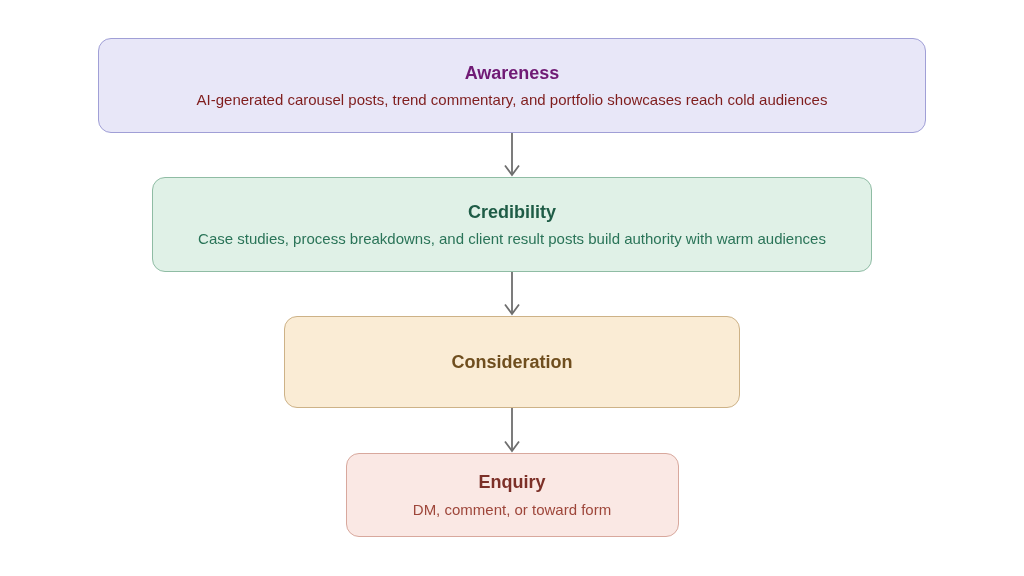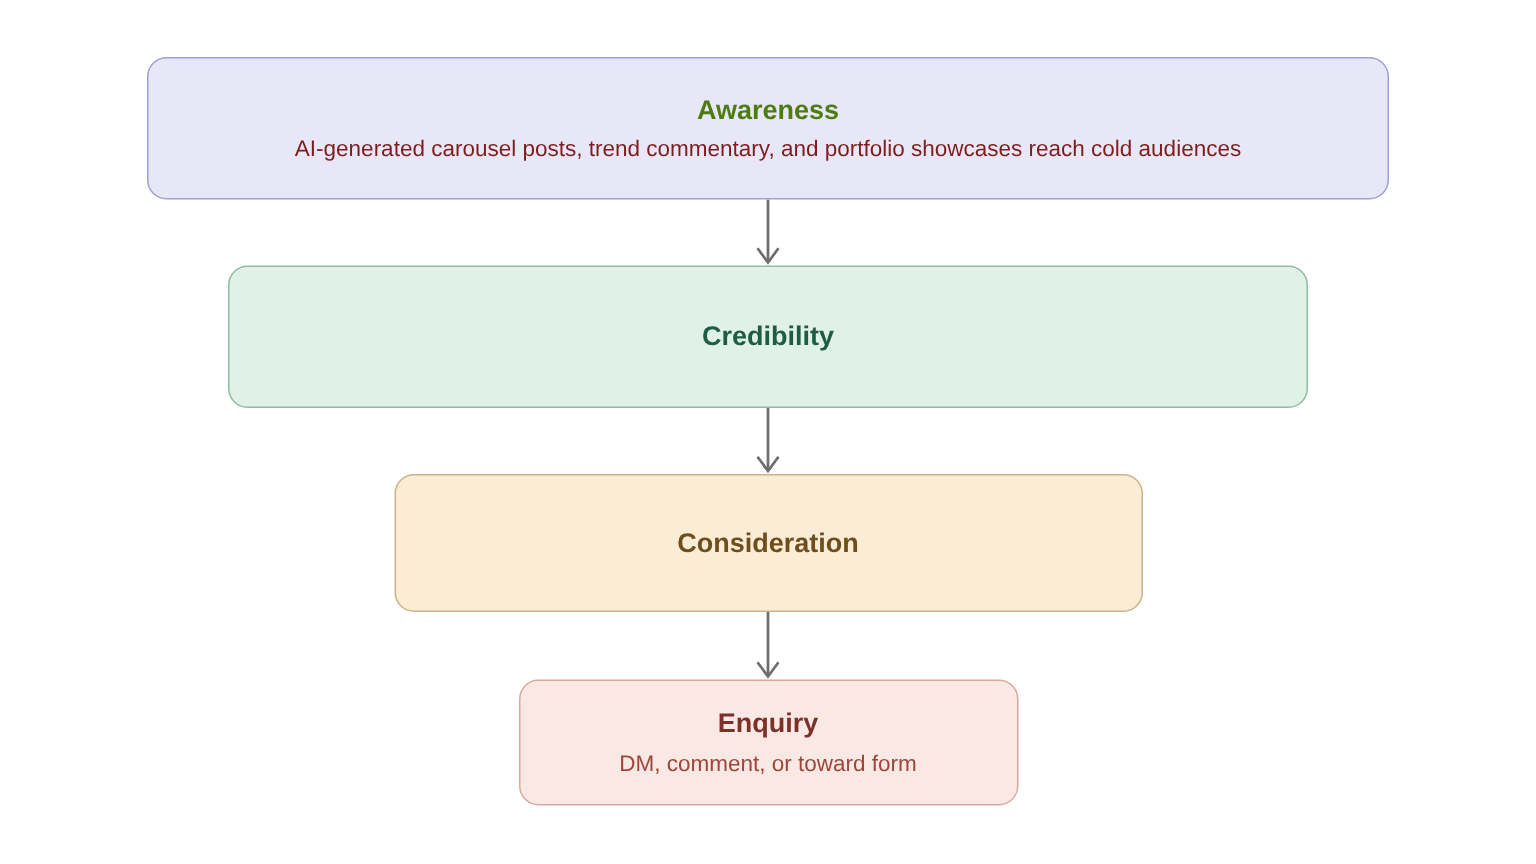--- a/index.html
+++ b/index.html
@@ -26,21 +26,21 @@
     border-radius: 13px;
     display: flex;
     flex-direction: column;
     align-items: center;
     justify-content: center;
     text-align: center;
     flex-shrink: 0;
   }
   .stage-0 { width: 828px; height: 95px; }
   .stage-1 { width: 720px; height: 95px; }
-  .stage-2 { width: 499px; height: 92px; }
+  .stage-2 { width: 456px; height: 92px; }
   .stage-3 { width: 333px; height: 84px; }
   .stage-title {
     font-size: 18px;
     font-weight: 700;
     line-height: 1.25;
   }
   .stage-desc {
     font-size: 15px;
     font-weight: 400;
     line-height: 1.3;
@@ -51,31 +51,32 @@
     flex-shrink: 0;
     display: block;
   }
 </style>
 </head>
 <body>
 
 <div class="canvas">
 
   <div class="stage stage-0" style="background-color: rgb(232, 231, 248); border-color: rgb(160, 159, 214);">
-    <div class="stage-title" style="color: #4d7c0f;">Awareness</div>
+    <div class="stage-title" style="color: #701a75;">Awareness</div>
     <div class="stage-desc" style="color: #7f1d1d;">AI-generated carousel posts, trend commentary, and portfolio showcases reach cold audiences</div>
   </div>
 
   <svg class="arrow" width="18" height="44" viewBox="0 0 18 44" style="color: rgb(110, 110, 110);">
     <line x1="9" y1="0" x2="9" y2="41" stroke="currentColor" stroke-width="1.8"></line>
     <polyline points="2,32.5 9,42 16,32.5" fill="none" stroke="currentColor" stroke-width="1.8"></polyline>
   </svg>
 
   <div class="stage stage-1" style="background-color: rgb(224, 241, 231); border-color: rgb(143, 188, 164);">
     <div class="stage-title" style="color: rgb(30, 92, 70);">Credibility</div>
+    <div class="stage-desc" style="color: rgb(42, 116, 88);">Case studies, process breakdowns, and client result posts build authority with warm audiences</div>
   </div>
 
   <svg class="arrow" width="18" height="44" viewBox="0 0 18 44" style="color: rgb(110, 110, 110);">
     <line x1="9" y1="0" x2="9" y2="41" stroke="currentColor" stroke-width="1.8"></line>
     <polyline points="2,32.5 9,42 16,32.5" fill="none" stroke="currentColor" stroke-width="1.8"></polyline>
   </svg>
 
   <div class="stage stage-2" style="background-color: rgb(250, 236, 213); border-color: rgb(205, 178, 135);">
     <div class="stage-title" style="color: rgb(111, 78, 30);">Consideration</div>
   </div>

